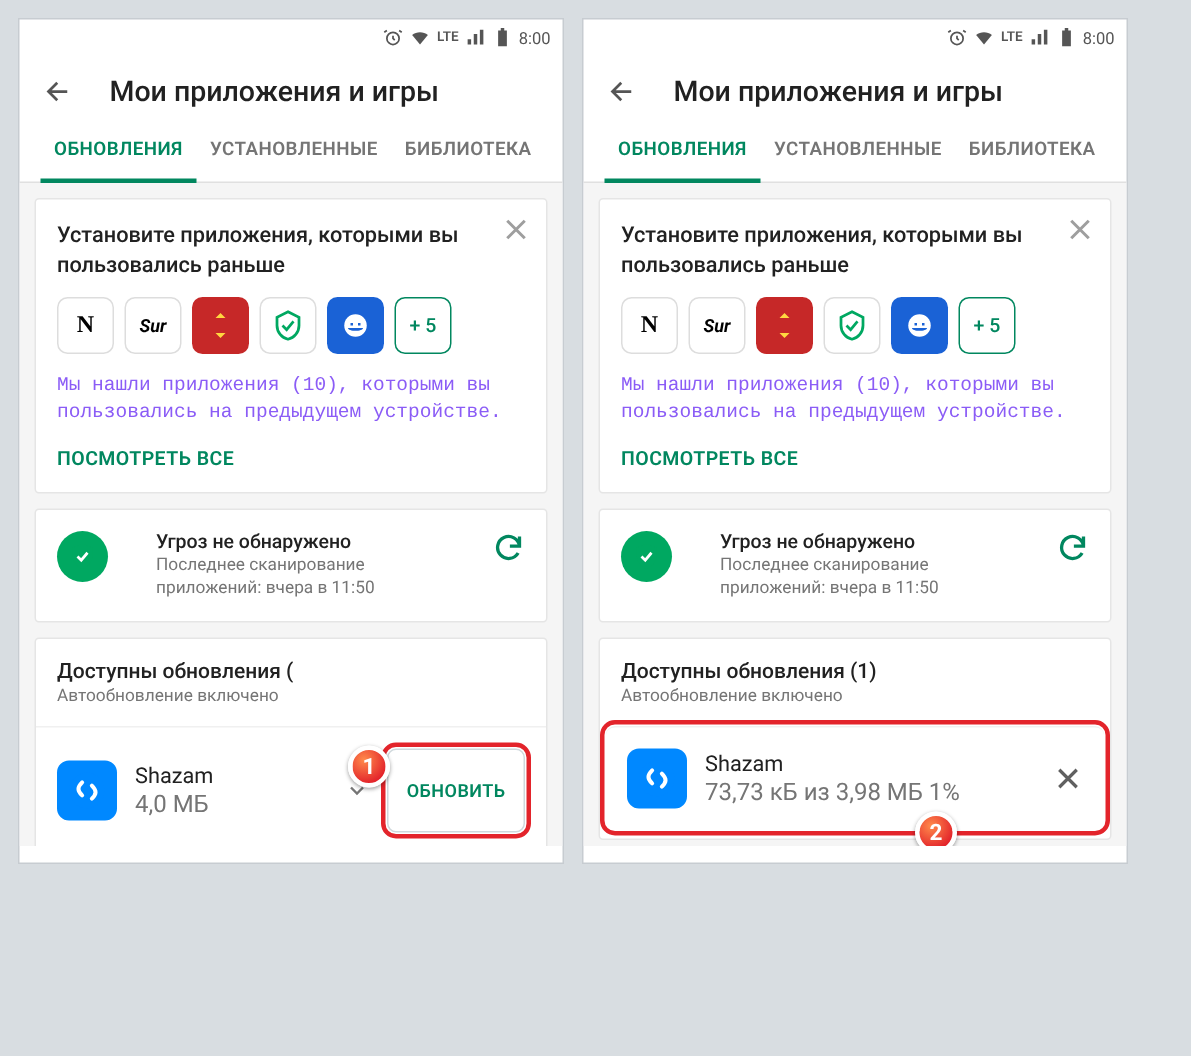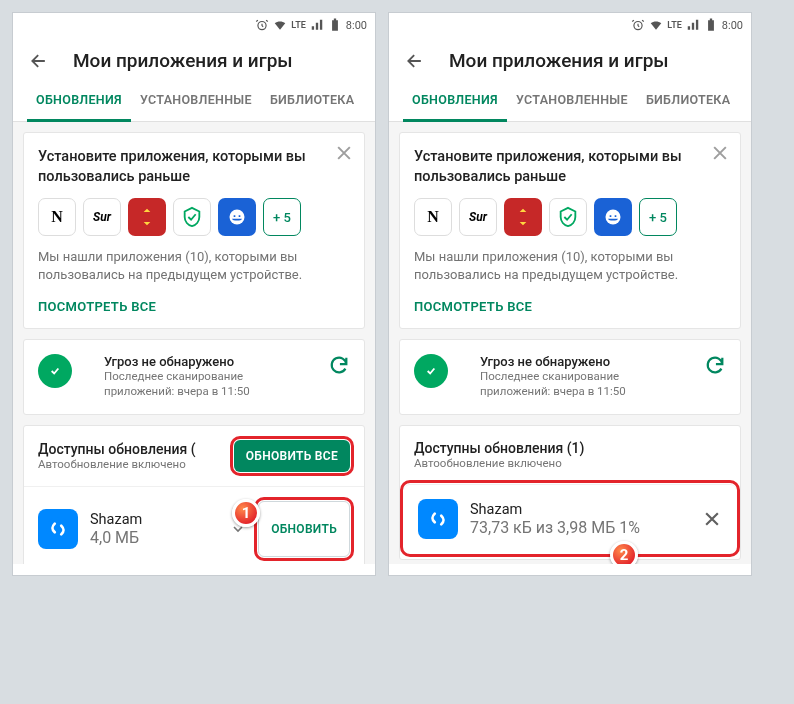--- a/index.html
+++ b/index.html
@@ -13,21 +13,21 @@
 .tabs { display: flex; border-bottom: 1px solid #e0e0e0; padding: 0 14px; }
 .tab { font-size: 12.5px; font-weight: 600; color: #757575; padding: 12px 9px; letter-spacing: 0.3px; white-space: nowrap; }
 .tab.active { color: #01875f; border-bottom: 3px solid #01875f; margin-bottom: -1px; }
 .content { background: #f5f5f5; height: calc(100% - 24px - 52px - 44px); padding: 10px; overflow: hidden; }
 .card { background: #fff; border: 1px solid #e5e5e5; border-radius: 3px; margin-bottom: 10px; padding: 14px 14px; position: relative; }
 .card-close { position: absolute; top: 10px; right: 10px; color: #9e9e9e; width: 20px; height: 20px; }
 .card-title { font-size: 14.5px; font-weight: 500; color: #212121; line-height: 1.35; margin-bottom: 12px; padding-right: 24px; }
 .app-icons-row { display: flex; gap: 7px; margin-bottom: 12px; }
 .app-ico { width: 38px; height: 38px; border-radius: 7px; display: flex; align-items: center; justify-content: center; font-size: 16px; color: #fff; font-weight: 700; }
 .plus-more { border: 1.5px solid #01875f; color: #01875f; background: #fff; font-size: 13px; font-weight: 500; }
-.card-sub { font-size: 13px; color: #737373; line-height: 1.4; margin-bottom: 14px; }
+.card-sub { font-size: 13px; color: #8b5cf6; line-height: 1.4; margin-bottom: 14px; font-family: Liberation Mono, monospace; }
 .card-link { color: #01875f; font-weight: 600; font-size: 13px; letter-spacing: 0.3px; }
 .protect-card { display: flex; align-items: flex-start; gap: 32px; }
 .shield { width: 34px; height: 34px; background: #00a861; border-radius: 50%; display: flex; align-items: center; justify-content: center; }
 .protect-txt { flex: 1; }
 .protect-title { font-size: 13px; font-weight: 500; color: #212121; }
 .protect-sub { font-size: 11.5px; color: #757575; line-height: 1.35; }
 .refresh { width: 22px; height: 22px; color: #01875f; }
 .updates-card { padding: 0; }
 .updates-head { display: flex; align-items: center; padding: 14px; gap: 10px; }
 .updates-head-txt { flex: 1; }
@@ -129,21 +129,20 @@
           <path d="M20 11A8 8 0 1 0 19 16M20 4v7h-7"></path>
         </svg>
     </div>
 
     <div class="card updates-card" style="position:relative">
       <div class="updates-head">
         <div class="updates-head-txt">
           <div class="updates-title">Доступны обновления (</div>
           <div class="updates-sub">Автообновление включено</div>
         </div>
-        <button class="btn-main highlight-red">ОБНОВИТЬ ВСЕ</button>
       </div>
       <div class="pending-row">
         <div class="pending-ico" style="background:#08f">
             <svg width="26" height="26" viewBox="0 0 24 24" fill="#fff">
               <circle cx="12" cy="12" r="11" fill="#08f"></circle>
               <path d="M9 7c-3 3-3 5 0 8M15 17c3-3 3-5 0-8" stroke="#fff" stroke-width="2.5" fill="none" stroke-linecap="round"></path>
             </svg>
           </div>
         <div class="pending-txt">
           <div class="pending-name">Shazam</div>

